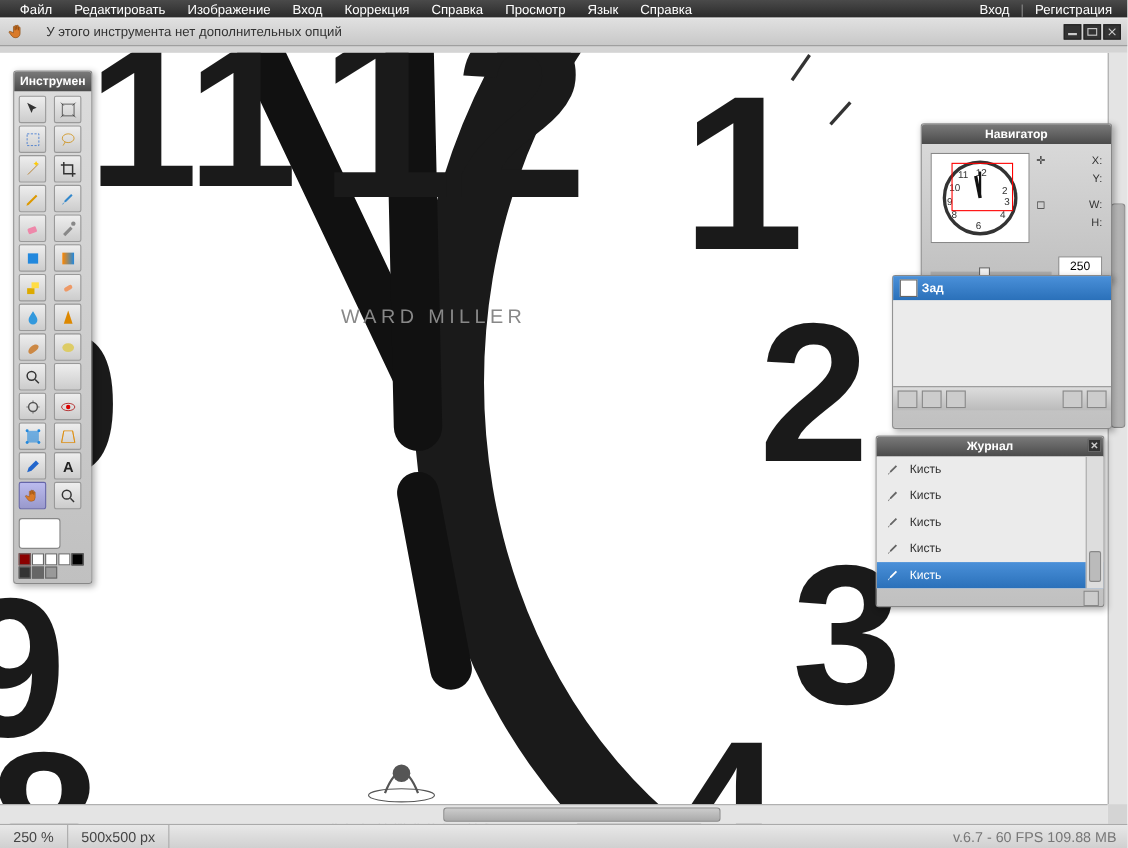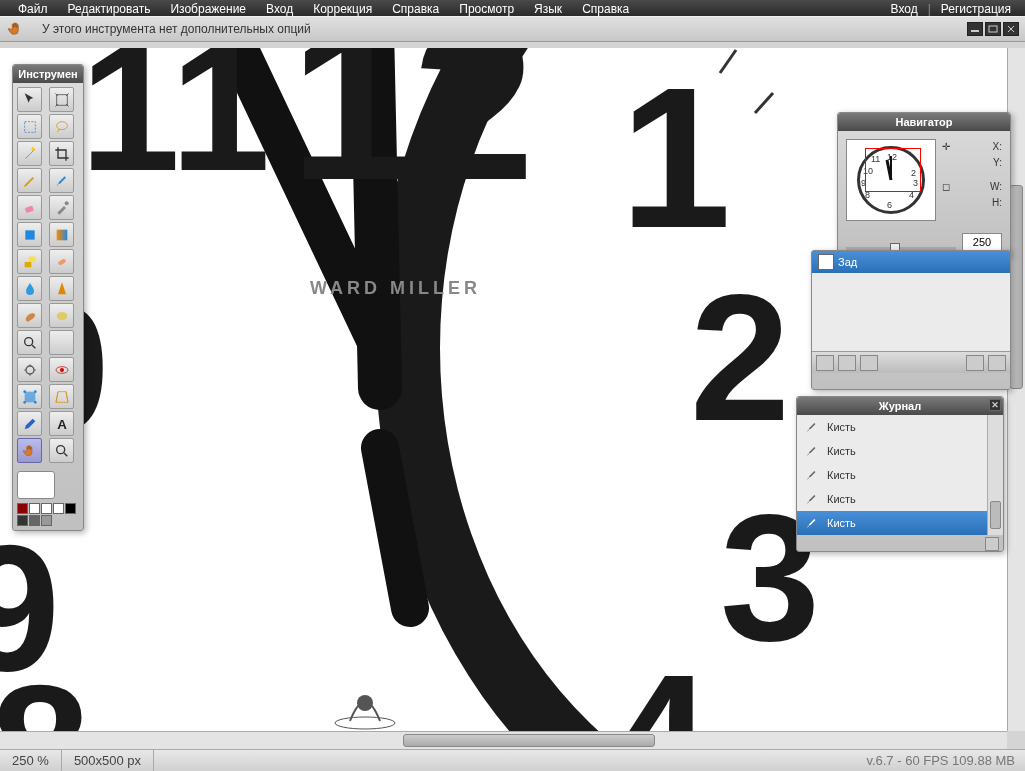--- a/index.html
+++ b/index.html
@@ -60,42 +60,42 @@
 .nav-viewport { position: absolute; top: 8px; left: 18px; width: 56px; height: 44px; border: 1px solid red; }
 .nav-info { flex: 1; font-size: 10px; color: #333; line-height: 16px; }
 .nav-info div { display: flex; justify-content: space-between; }
 .nav-slider-row { display: flex; align-items: flex-end; padding: 4px 8px; gap: 6px; }
 .nav-slider { flex: 1; height: 4px; background: #aaa; position: relative; }
 .nav-slider .knob { position: absolute; left: 40%; top: -4px; width: 10px; height: 12px; background: #eee; border: 1px solid #666; }
 .nav-zoom-input { width: 40px; height: 18px; font-size: 11px; text-align: center; background: #fff; border: 1px solid #888; }
 
 
 .layers { right: 14px; top: 250px; width: 200px; height: 140px; }
-.layers .tabs { height: 22px; background: linear-gradient(#4a90d9,#2a70b9); display: flex; align-items: center; }
+.layers .tabs { height: 22px; background: linear-gradient(#4a90d9,#2a70b9); display: flex; align-items: center; font-weight: bold; }
 .layers .tab { display: flex; align-items: center; padding: 0 6px; height: 100%; color: #fff; font-size: 11px; gap: 4px; }
 .layers .tab-thumb { width: 16px; height: 16px; background: #fff; border: 1px solid #666; }
 .layers .layer-list { height: 78px; background: #ebebeb; }
 .layers .footer { height: 22px; background: linear-gradient(#ddd,#bbb); border-top: 1px solid #999; display: flex; align-items: center; padding: 0 4px; gap: 4px; }
 .layers .footer .fbtn { width: 18px; height: 16px; background: #ccc; border: 1px solid #888; cursor: pointer; }
 .layers .footer .spacer { flex: 1; }
 
 
 .history { left: 796px; top: 396px; width: 208px; height: 156px; }
 .history .hist-list { background: #ebebeb; height: 120px; overflow: hidden; position: relative; }
 .hist-item { display: flex; align-items: center; height: 24px; padding: 0 8px; font-size: 11px; color: #333; gap: 8px; cursor: pointer; }
 .hist-item.active { background: linear-gradient(#4a90d9,#2a70b9); color: #fff; }
 .hist-brush { width: 14px; height: 14px; }
 .hist-scroll { position: absolute; right: 0; top: 0; bottom: 0; width: 16px; background: #ddd; border-left: 1px solid #aaa; }
 .hist-scroll .sthumb { position: absolute; top: 86px; height: 28px; left: 2px; right: 2px; background: #bbb; border: 1px solid #888; border-radius: 2px; }
 .history .hist-footer { height: 18px; display:flex; justify-content:flex-end; align-items:center; padding:0 4px;}
 .history .hist-footer .hfbtn { width:14px; height:14px; background:#ccc; border:1px solid #888; cursor:pointer;}
 
 
 .numeral { position: absolute; font-family: Arial, sans-serif; font-weight: 900; color: #1a1a1a; font-size: 180px; line-height: 1; }
-.brand { position: absolute; font-size: 18px; letter-spacing: 4px; color: #888; font-weight: bold; }
+.brand { position: absolute; font-size: 18px; letter-spacing: 4px; color: #888; }
 </style>
 </head>
 <body>
 
 <div class="menubar">
   <div class="menu-item">Файл</div>
   <div class="menu-item">Редактировать</div>
   <div class="menu-item">Изображение</div>
   <div class="menu-item">Вход</div>
   <div class="menu-item">Коррекция</div>

